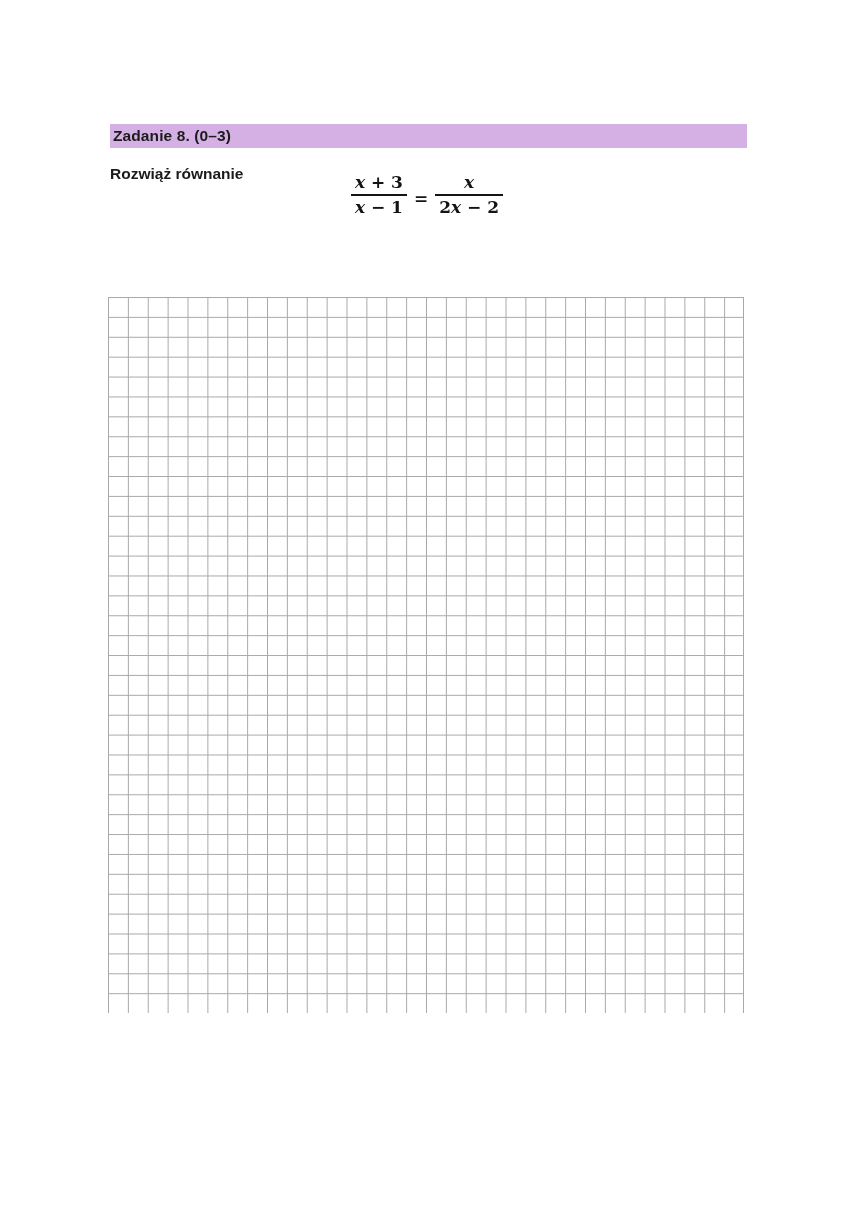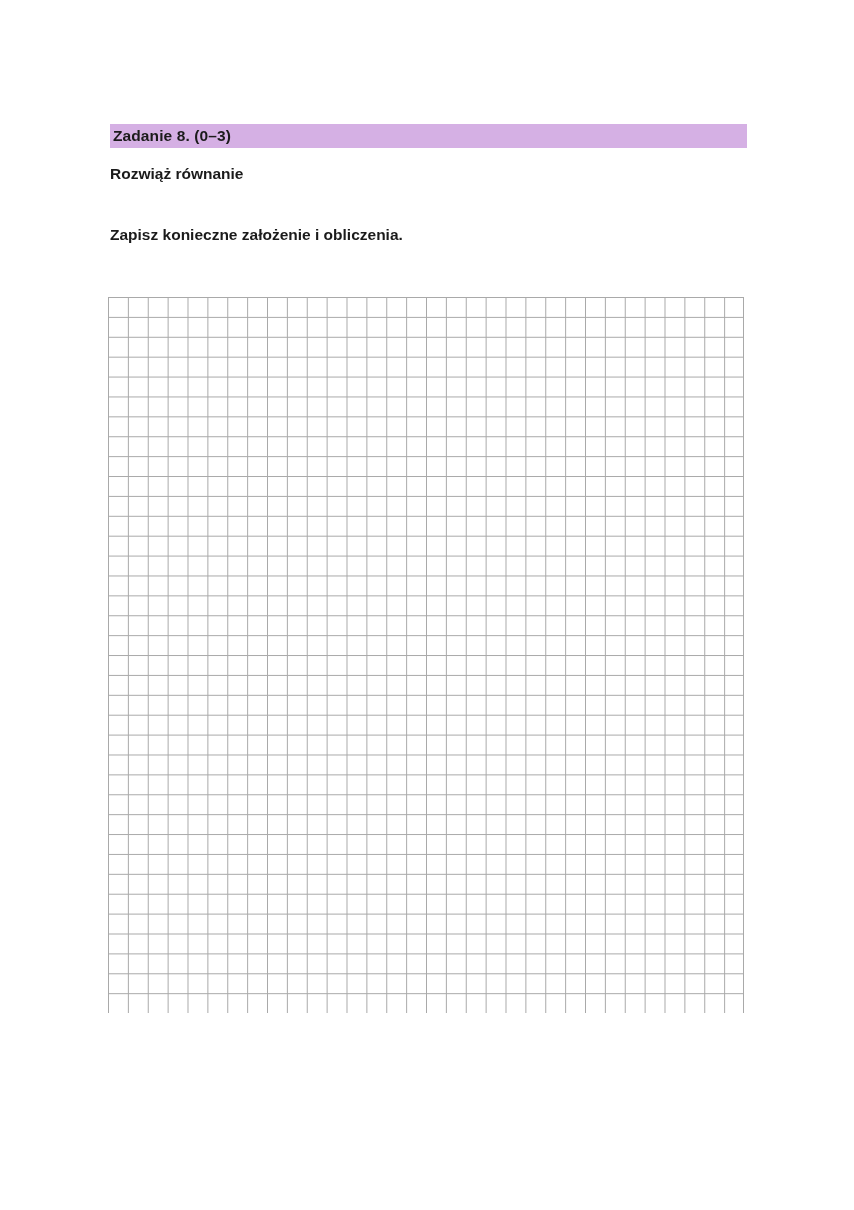--- a/index.html
+++ b/index.html
@@ -96,18 +96,28 @@
 <body>
 
 <div class="page">
 
   <div class="task-header">
     <span>Zadanie 8. (0–3)</span>
   </div>
 
   <div class="instruction">Rozwiąż równanie</div>
 
+  <div class="equation">
+    <span class="frac">
+      <span class="num"><span class="mvar">x</span><span> + 3</span></span>
+      <span class="den"><span class="mvar">x</span><span> − 1</span></span>
+    </span>
+    <span class="equals">=</span>
+    <span class="frac">
+      <span class="num"><span class="mvar">x</span></span>
+      <span class="den"><span>2</span><span class="mvar">x</span><span> − 2</span></span>
+    </span>
+  </div>
 
-  <div class="note">Zapisz konieczne założenie i obliczenia.</div>
 
   <div class="grid-paper"></div>
 
 </div>
 
 </body></html>

